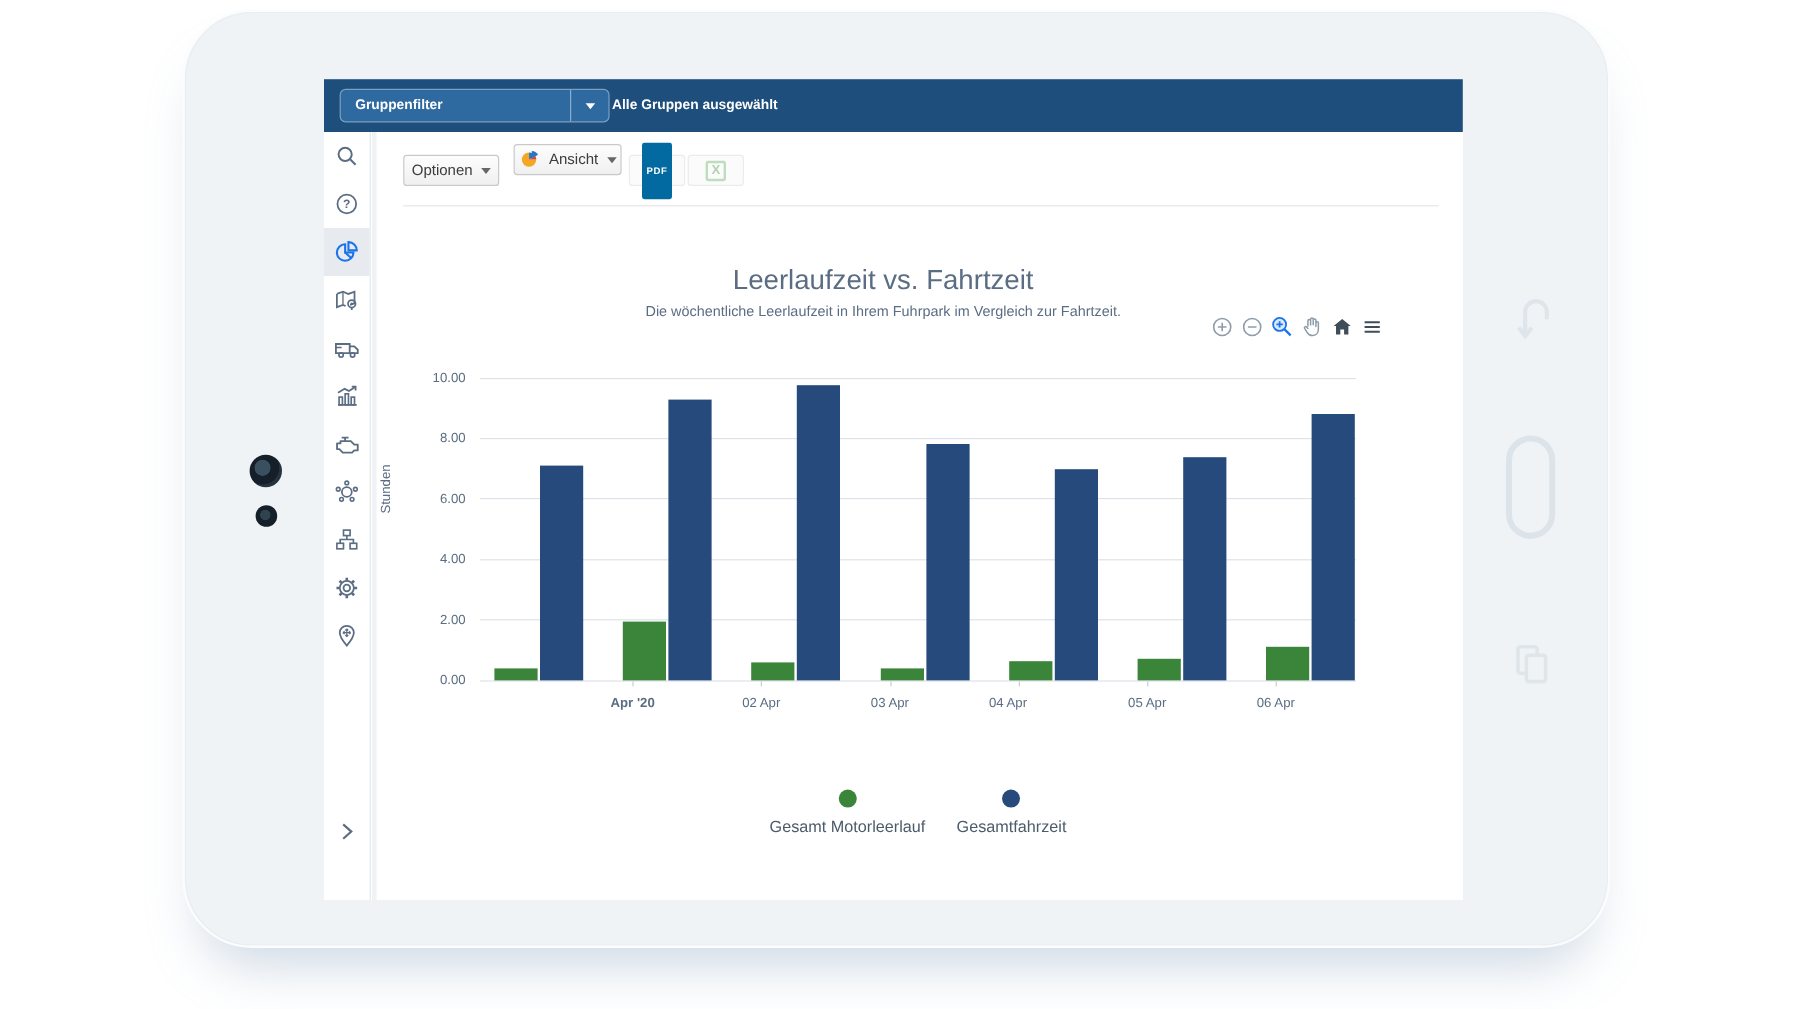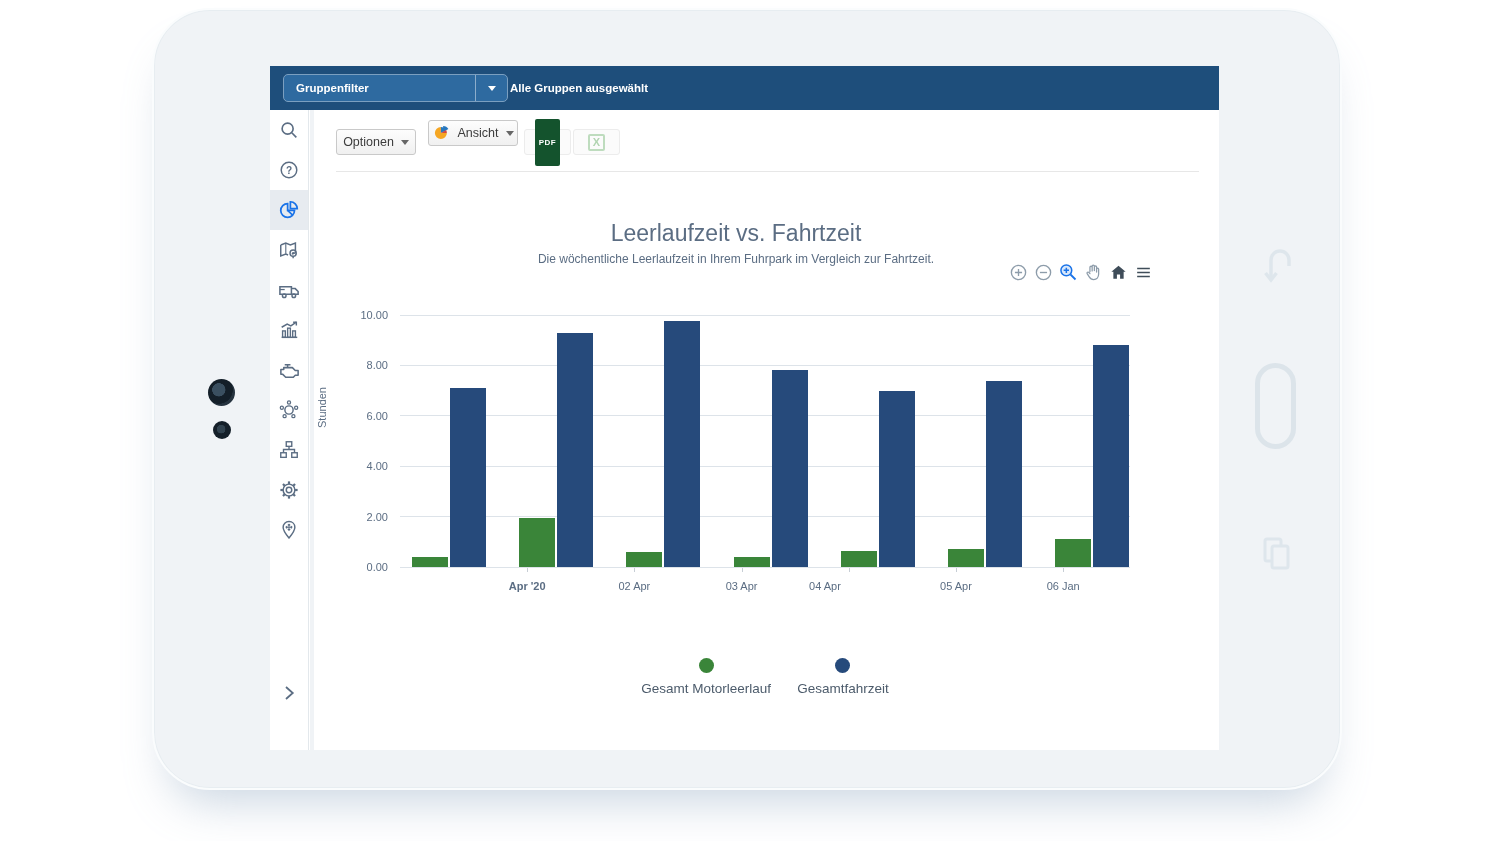--- a/index.html
+++ b/index.html
@@ -49,21 +49,21 @@
   .side-expand { position:absolute; bottom:40px; left:0; width:38px; height:34px; display:flex;
     align-items:center; justify-content:center; color:#5b6d83; cursor:pointer; }
 
   
   .main { position:absolute; left:44px; top:44px; right:0; bottom:0; background:#fff; }
   .btn { position:absolute; height:26px; border:1px solid #c9c9c9; border-radius:3px;
     background:linear-gradient(#fdfdfd,#f0f0f0); color:#3c3c3c; font-size:12.5px;
     display:flex; align-items:center; justify-content:center; gap:7px; cursor:pointer; }
   .btn .caret-down { border-top-color:#666; border-left-width:4px; border-right-width:4px; }
   .btn.disabled { background:#fbfbfb; border-color:#ececec; cursor:default; }
-  .pdf-chip { background:#14532d; color:#fff; font-size:8px; font-weight:700; border-radius:2px;
+  .pdf-chip { background:#0369a1; color:#fff; font-size:8px; font-weight:700; border-radius:2px;
     padding:19px 4px; letter-spacing:.5px; }
   .xls-chip { width:17px; height:17px; border:2px solid #bedcbe; border-radius:2px; color:#b1d4b1;
     font-size:11px; font-weight:700; display:flex; align-items:center; justify-content:center; }
   .toolbar-divider { position:absolute; left:22px; top:61px; width:863px; height:1px; background:#e7e7e7; }
 
   .chart-title { position:absolute; left:122px; top:110px; width:600px; text-align:center;
     font-size:23px; color:#5b6d83; }
   .chart-subtitle { position:absolute; left:122px; top:142px; width:600px; text-align:center;
     font-size:12px; color:#5b6d83; }
   .chart-tools { position:absolute; left:694px; top:152px; display:flex; align-items:center; gap:5px; }
@@ -311,29 +311,29 @@
         <div class="bar" style="left: 264.4px; height: 245.7px; background: rgb(38, 74, 123);"></div>
         <div class="xtick-line" style="left: 234.4px;"></div>
         <div class="xlab" style="left: 234.4px;">02 Apr</div>
         <div class="bar" style="left: 333.6px; height: 10.08px; background: rgb(58, 133, 57);"></div>
         <div class="bar" style="left: 371.6px; height: 196.56px; background: rgb(38, 74, 123);"></div>
         <div class="xtick-line" style="left: 341.6px;"></div>
         <div class="xlab" style="left: 341.6px;">03 Apr</div>
         <div class="bar" style="left: 440.8px; height: 16.38px; background: rgb(58, 133, 57);"></div>
         <div class="bar" style="left: 478.8px; height: 176.4px; background: rgb(38, 74, 123);"></div>
         <div class="xtick-line" style="left: 448.8px;"></div>
-        <div class="xlab" style="left: 425px;">04 Apr</div>
+        <div class="xlab" style="left: 440px;">04 Apr</div>
         <div class="bar" style="left: 548px; height: 17.64px; background: rgb(58, 133, 57);"></div>
         <div class="bar" style="left: 586px; height: 186.48px; background: rgb(38, 74, 123);"></div>
         <div class="xtick-line" style="left: 556px;"></div>
         <div class="xlab" style="left: 556px;">05 Apr</div>
         <div class="bar" style="left: 655.2px; height: 27.72px; background: rgb(58, 133, 57);"></div>
         <div class="bar" style="left: 693.2px; height: 221.76px; background: rgb(38, 74, 123);"></div>
         <div class="xtick-line" style="left: 663.2px;"></div>
-        <div class="xlab" style="left: 663.2px;">06 Jan</div>
+        <div class="xlab" style="left: 663.2px;">06 Apr</div>
       </div>
 
     <div class="legend">
         <div class="legend-item">
           <span class="legend-dot" style="background: rgb(58, 133, 57);"></span>
           <span class="legend-label">Gesamt Motorleerlauf</span>
         </div>
         <div class="legend-item">
           <span class="legend-dot" style="background: rgb(38, 74, 123);"></span>
           <span class="legend-label">Gesamtfahrzeit</span>

